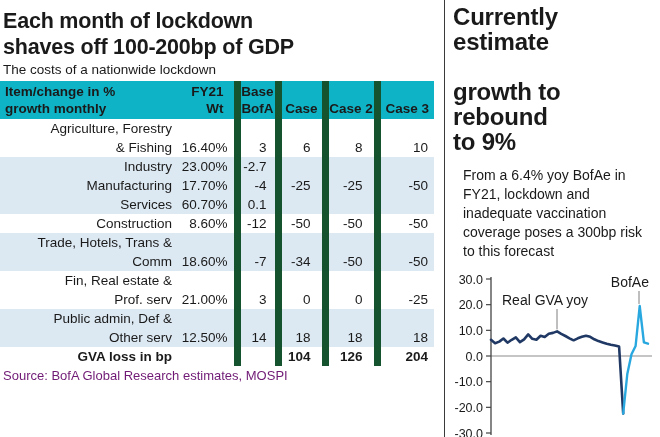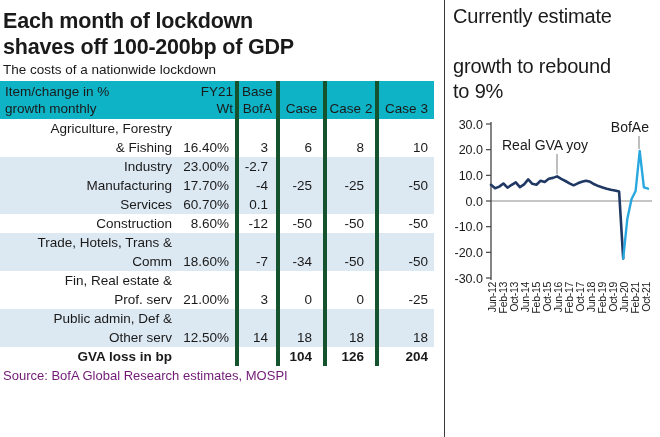--- a/index.html
+++ b/index.html
@@ -9,41 +9,41 @@
     background:#fff;
   }
   .left-panel{width:444px;box-sizing:border-box;padding:0;flex:none;}
   .v-divider{width:1px;background:#3a3a3a;height:437px;flex:none;}
   .right-panel{flex:1;box-sizing:border-box;padding:2px 0 0 8px;}
 
   h1.title{font-size:21.5px;line-height:26px;font-weight:bold;margin:8px 0 0 3px;letter-spacing:-0.2px;}
   .subtitle{font-size:13.5px;line-height:16px;margin:2px 0 3px 3px;}
 
   table.costs{border-collapse:collapse;table-layout:fixed;width:434px;font-size:13.5px;}
-  table.costs th{background:var(--teal);font-weight:normal;vertical-align:bottom;padding:2px 0;}
+  table.costs th{background:var(--teal);font-weight:bold;vertical-align:bottom;padding:2px 0;}
   table.costs th div{line-height:17px;}
   .th-item{text-align:left;}
   .th-item div{padding-left:5px;}
   .th-wt{text-align:right;}
-  .th-wt div{padding-right:2px;}
+  .th-wt div{padding-right:10px;}
   .th-center{text-align:center;}
-  .b-l{border-left:4px solid #14532d;}
+  .b-l{border-left:7px solid #14532d;}
   tbody td{line-height:19px;padding:0;}
   td.item{padding-left:5px;text-align:right;}
   td.item div{white-space:nowrap;}
   td.num{text-align:right;vertical-align:bottom;}
   td.wt{padding-right:6px;}
   td.bofa{padding-right:8px;}
   td.case,td.case2{padding-right:11px;}
   td.case3{padding-right:6px;}
   tr.striped{background:var(--stripe);}
   tr.total-row{font-weight:bold;}
   .source{font-size:13px;line-height:14px;color:#701a75;margin:3px 0 0 3px;}
 
-  h2.r-title{font-size:20px;line-height:25px;font-weight:normal;margin:2px 0 12px 0;letter-spacing:-0.2px;}
+  h2.r-title{font-size:24px;line-height:25px;font-weight:bold;margin:2px 0 12px 0;letter-spacing:-0.2px;}
   .r-body{font-size:14px;line-height:19px;margin:7px 0 0 10px;width:188px;}
   .chart-wrap{margin:10px 0 0 -8px;}
   svg text{font-family:"Liberation Sans", sans-serif;}
 </style>
 </head>
 <body>
 
 <div class="root">
 
   <div class="left-panel">
@@ -193,20 +193,21 @@
 
   <div class="v-divider"></div>
 
   <div class="right-panel">
     <h2 class="r-title">
       <span>Currently estimate</span><br>
       <br>
       <span>growth to rebound</span><br>
       <span>to 9%</span>
     </h2>
+    <p class="r-body">From a 6.4% yoy BofAe in FY21, lockdown and inadequate vaccination coverage poses a 300bp risk to this forecast</p>
     <div class="chart-wrap">
       <svg id="chart-svg" width="210" height="213" viewBox="0 0 210 213">
           <line x1="46" y1="85" x2="207" y2="85" stroke="#8c8c8c" stroke-width="1.2"></line>
           <line x1="46" y1="6" x2="46" y2="164" stroke="#444444" stroke-width="1.3"></line>
           <line x1="41" y1="8" x2="46" y2="8" stroke="#444444" stroke-width="1.2"></line>
           <text x="38" y="12.5" text-anchor="end" font-size="12.5" fill="#1a1a1a">30.0</text>
           <line x1="41" y1="33.66666666666667" x2="46" y2="33.66666666666667" stroke="#444444" stroke-width="1.2"></line>
           <text x="38" y="38.16666666666667" text-anchor="end" font-size="12.5" fill="#1a1a1a">20.0</text>
           <line x1="41" y1="59.333333333333336" x2="46" y2="59.333333333333336" stroke="#444444" stroke-width="1.2"></line>
           <text x="38" y="63.833333333333336" text-anchor="end" font-size="12.5" fill="#1a1a1a">10.0</text>

